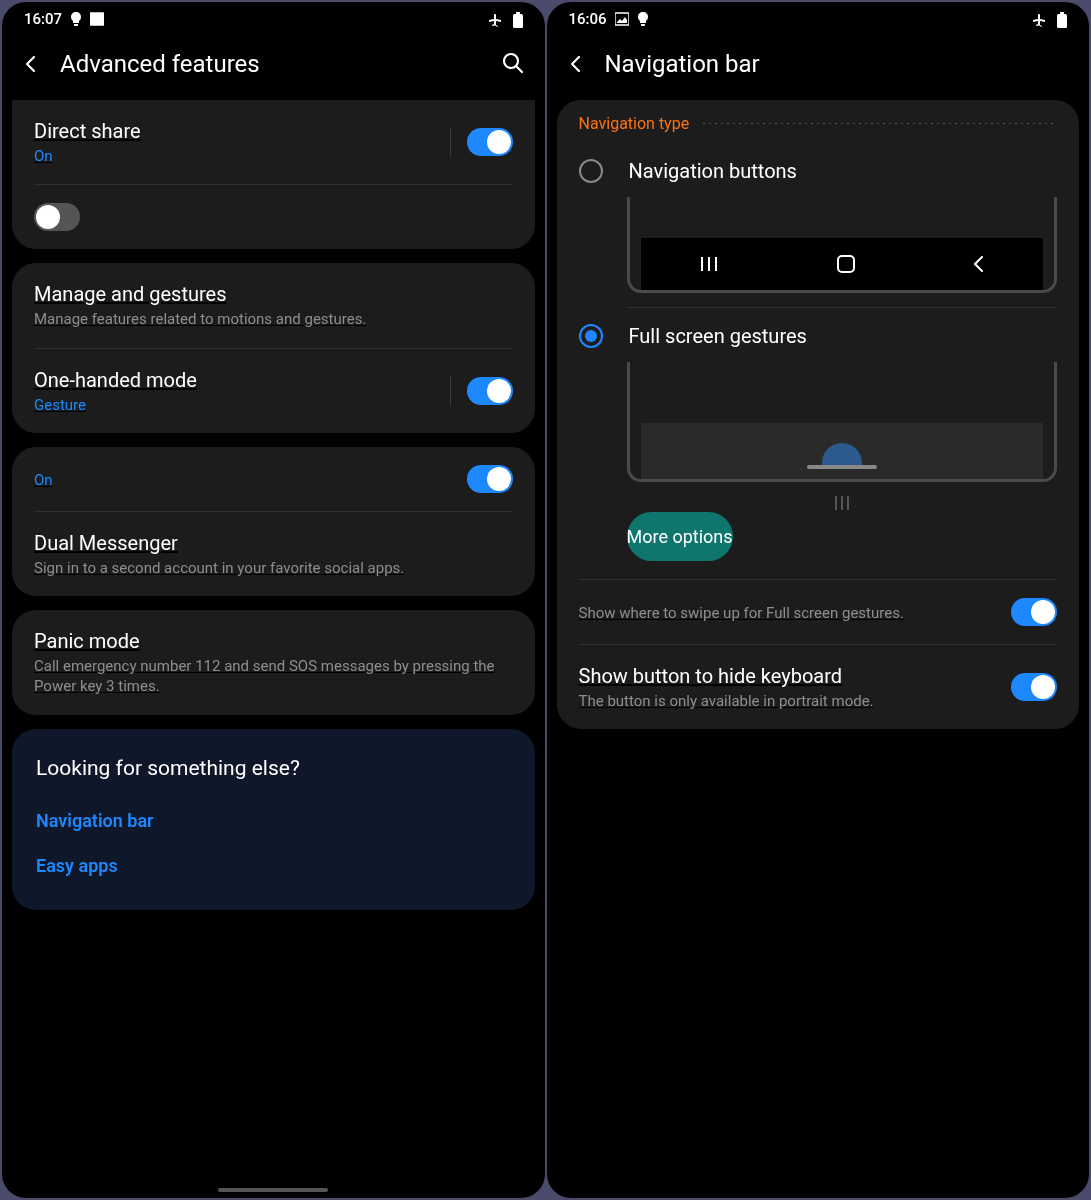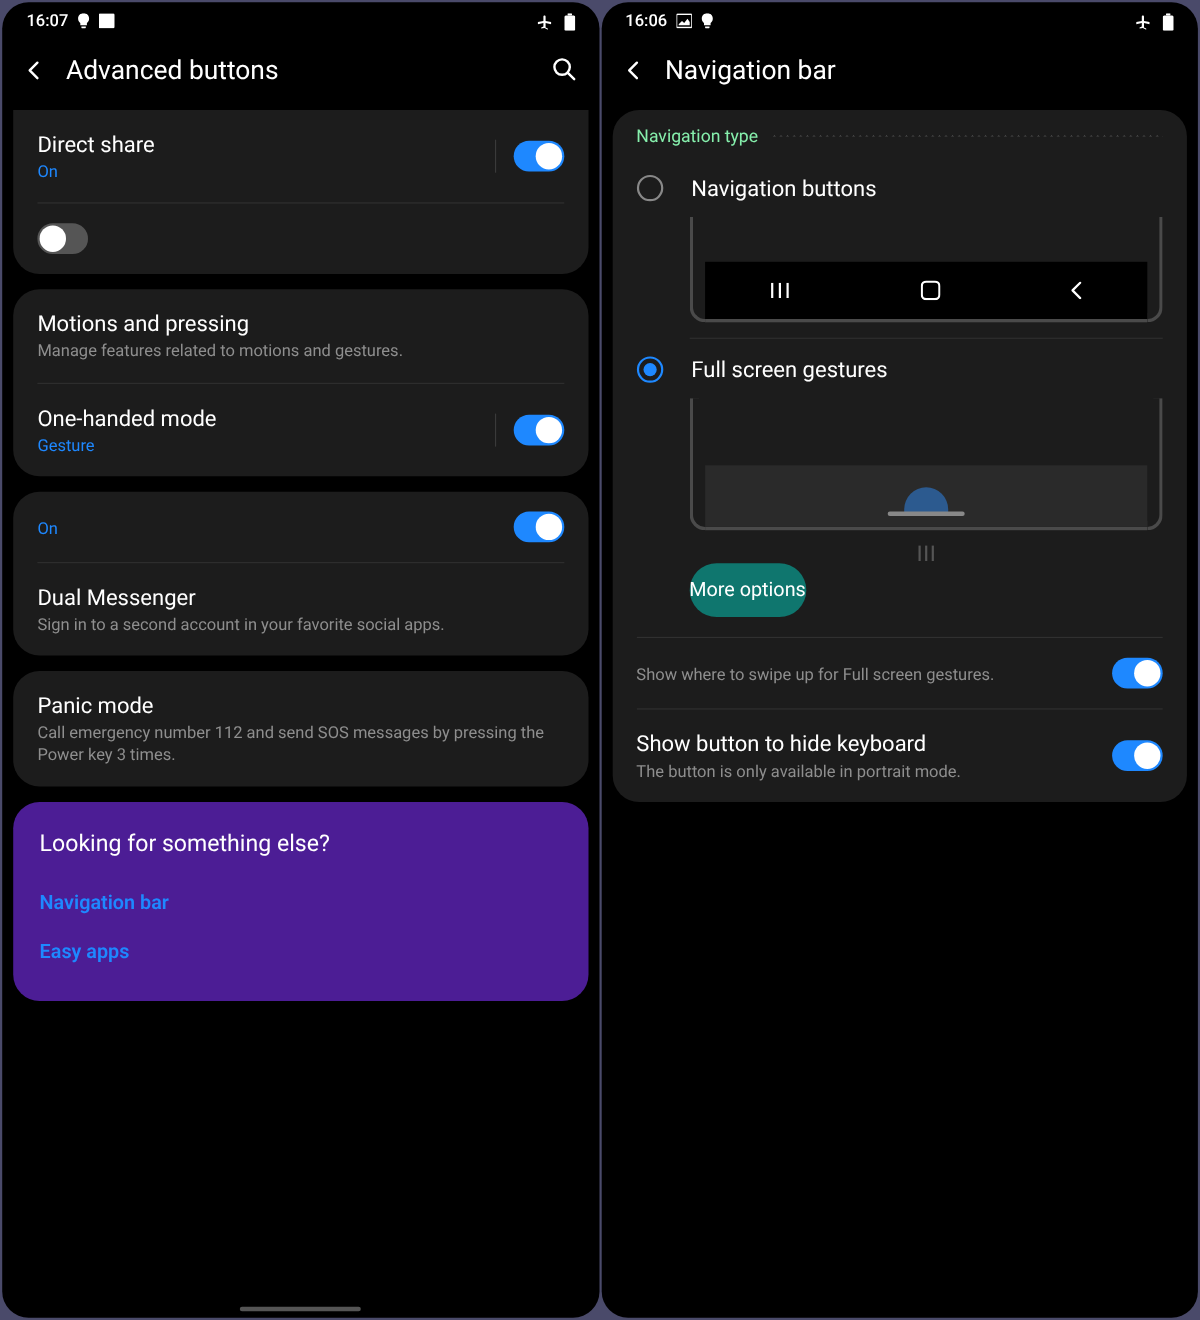--- a/index.html
+++ b/index.html
@@ -8,39 +8,39 @@
   .status-bar { display:flex; justify-content:space-between; align-items:flex-end; padding:8px 22px 4px; color:#fff; font-size:15px; font-weight:500; }
   .status-left { display:flex; align-items:center; gap:8px; }
   .status-right { display:flex; align-items:center; gap:10px; }
   .header { display:flex; align-items:center; padding:18px 18px 22px; gap:18px; }
   .back-arrow { width:22px; height:22px; display:flex; align-items:center; justify-content:center; cursor:pointer; }
   .header-title { color:#fff; font-size:24px; font-weight:400; flex:1; }
   .search-icon { width:26px; height:26px; cursor:pointer; }
   .content { flex:1; overflow-y:auto; padding:0 10px 10px; }
   .card { background:#1c1c1c; border-radius:24px; margin-bottom:14px; overflow:hidden; }
   .row { padding:18px 22px; display:flex; align-items:center; gap:16px; }
-  .row-body { flex:1; min-width:0; }
+  .row-body { flex:1; min-width:0;text-decoration:underline; }
   .row-title { color:#fff; font-size:20px; line-height:1.3; }
   .row-sub { color:#8e8e8e; font-size:15px; line-height:1.35; margin-top:2px; }
   .row-sub.blue { color:#1e88ff; }
   .divider { height:1px; background:#303030; margin:0 22px; }
   .toggle { width:46px; height:28px; border-radius:20px; position:relative; cursor:pointer; flex-shrink:0; }
   .toggle .knob { position:absolute; width:24px; height:24px; background:#fff; border-radius:50%; top:2px; transition:left .2s; }
   .toggle.on { background:#1e88ff; }
   .toggle.on .knob { left:20px; }
   .toggle.off { background:#555; }
   .toggle.off .knob { left:2px; }
   .vline { width:1px; height:30px; background:#3a3a3a; flex-shrink:0; }
-  .card.highlight { background:#4c1d95; }
+  .card.highlight { background:#0f172a; }
   .highlight .row-title { font-size:21px; margin-bottom:16px; }
   .link { color:#1e88ff; font-size:18px; font-weight:600; padding:12px 0; cursor:pointer; }
   .home-indicator { position:absolute; bottom:6px; left:50%; transform:translateX(-50%); width:110px; height:4px; background:#555; border-radius:3px; }
   
   .section-label { display:flex; align-items:center; padding:14px 22px 10px; gap:12px; }
-  .section-label-text { color:#86efac; font-size:16px; }
+  .section-label-text { color:#f97316; font-size:16px; }
   .dotted { flex:1; height:1px; background-image:radial-gradient(circle,#5a5a5a 1px,transparent 1px); background-size:6px 2px; background-repeat:repeat-x; }
   .radio-row { padding:16px 22px 6px; display:flex; align-items:center; gap:26px; cursor:pointer; }
   .radio { width:24px; height:24px; border:2px solid #888; border-radius:50%; display:flex; align-items:center; justify-content:center; flex-shrink:0; }
   .radio.checked { border-color:#1e88ff; }
   .radio.checked::after { content:""; width:12px; height:12px; background:#1e88ff; border-radius:50%; }
   .radio-label { color:#fff; font-size:20px; }
   .preview { margin:8px 22px 14px 70px; height:96px; position:relative; }
   .preview-frame { position:absolute; inset:0; }
   .frame-side { position:absolute; width:14px; top:0; bottom:0; border:3px solid #4a4a4a; border-top:none; }
   .frame-side.left { left:0; border-right:none; border-bottom-left-radius:20px; }
@@ -90,21 +90,21 @@
       </span>
     </div>
   </div>
 
   <div class="header">
     <div class="back-arrow">
       <svg width="18" height="18" viewBox="0 0 18 18">
           <path d="M12 2L5 9l7 7" stroke="#fff" stroke-width="2.2" fill="none" stroke-linecap="round" stroke-linejoin="round"></path>
         </svg>
     </div>
-    <div class="header-title">Advanced buttons</div>
+    <div class="header-title">Advanced features</div>
     <div class="search-icon">
       <svg width="24" height="24" viewBox="0 0 24 24">
           <circle cx="10" cy="10" r="7" stroke="#fff" stroke-width="2.2" fill="none"></circle>
           <path d="M15 15l6 6" stroke="#fff" stroke-width="2.2" stroke-linecap="round"></path>
         </svg>
     </div>
   </div>
 
   <div class="content">
 
@@ -123,21 +123,21 @@
       <div class="row">
         <div class="toggle off">
             <div class="knob"></div>
           </div>
       </div>
     </div>
 
     <div class="card">
       <div class="row">
         <div class="row-body">
-          <div class="row-title">Motions and pressing</div>
+          <div class="row-title">Manage and gestures</div>
           <div class="row-sub">Manage features related to motions and gestures.</div>
         </div>
       </div>
       <div class="divider"></div>
       <div class="row">
         <div class="row-body">
           <div class="row-title">One-handed mode</div>
           <div class="row-sub blue">Gesture</div>
         </div>
         <div class="vline"></div>

